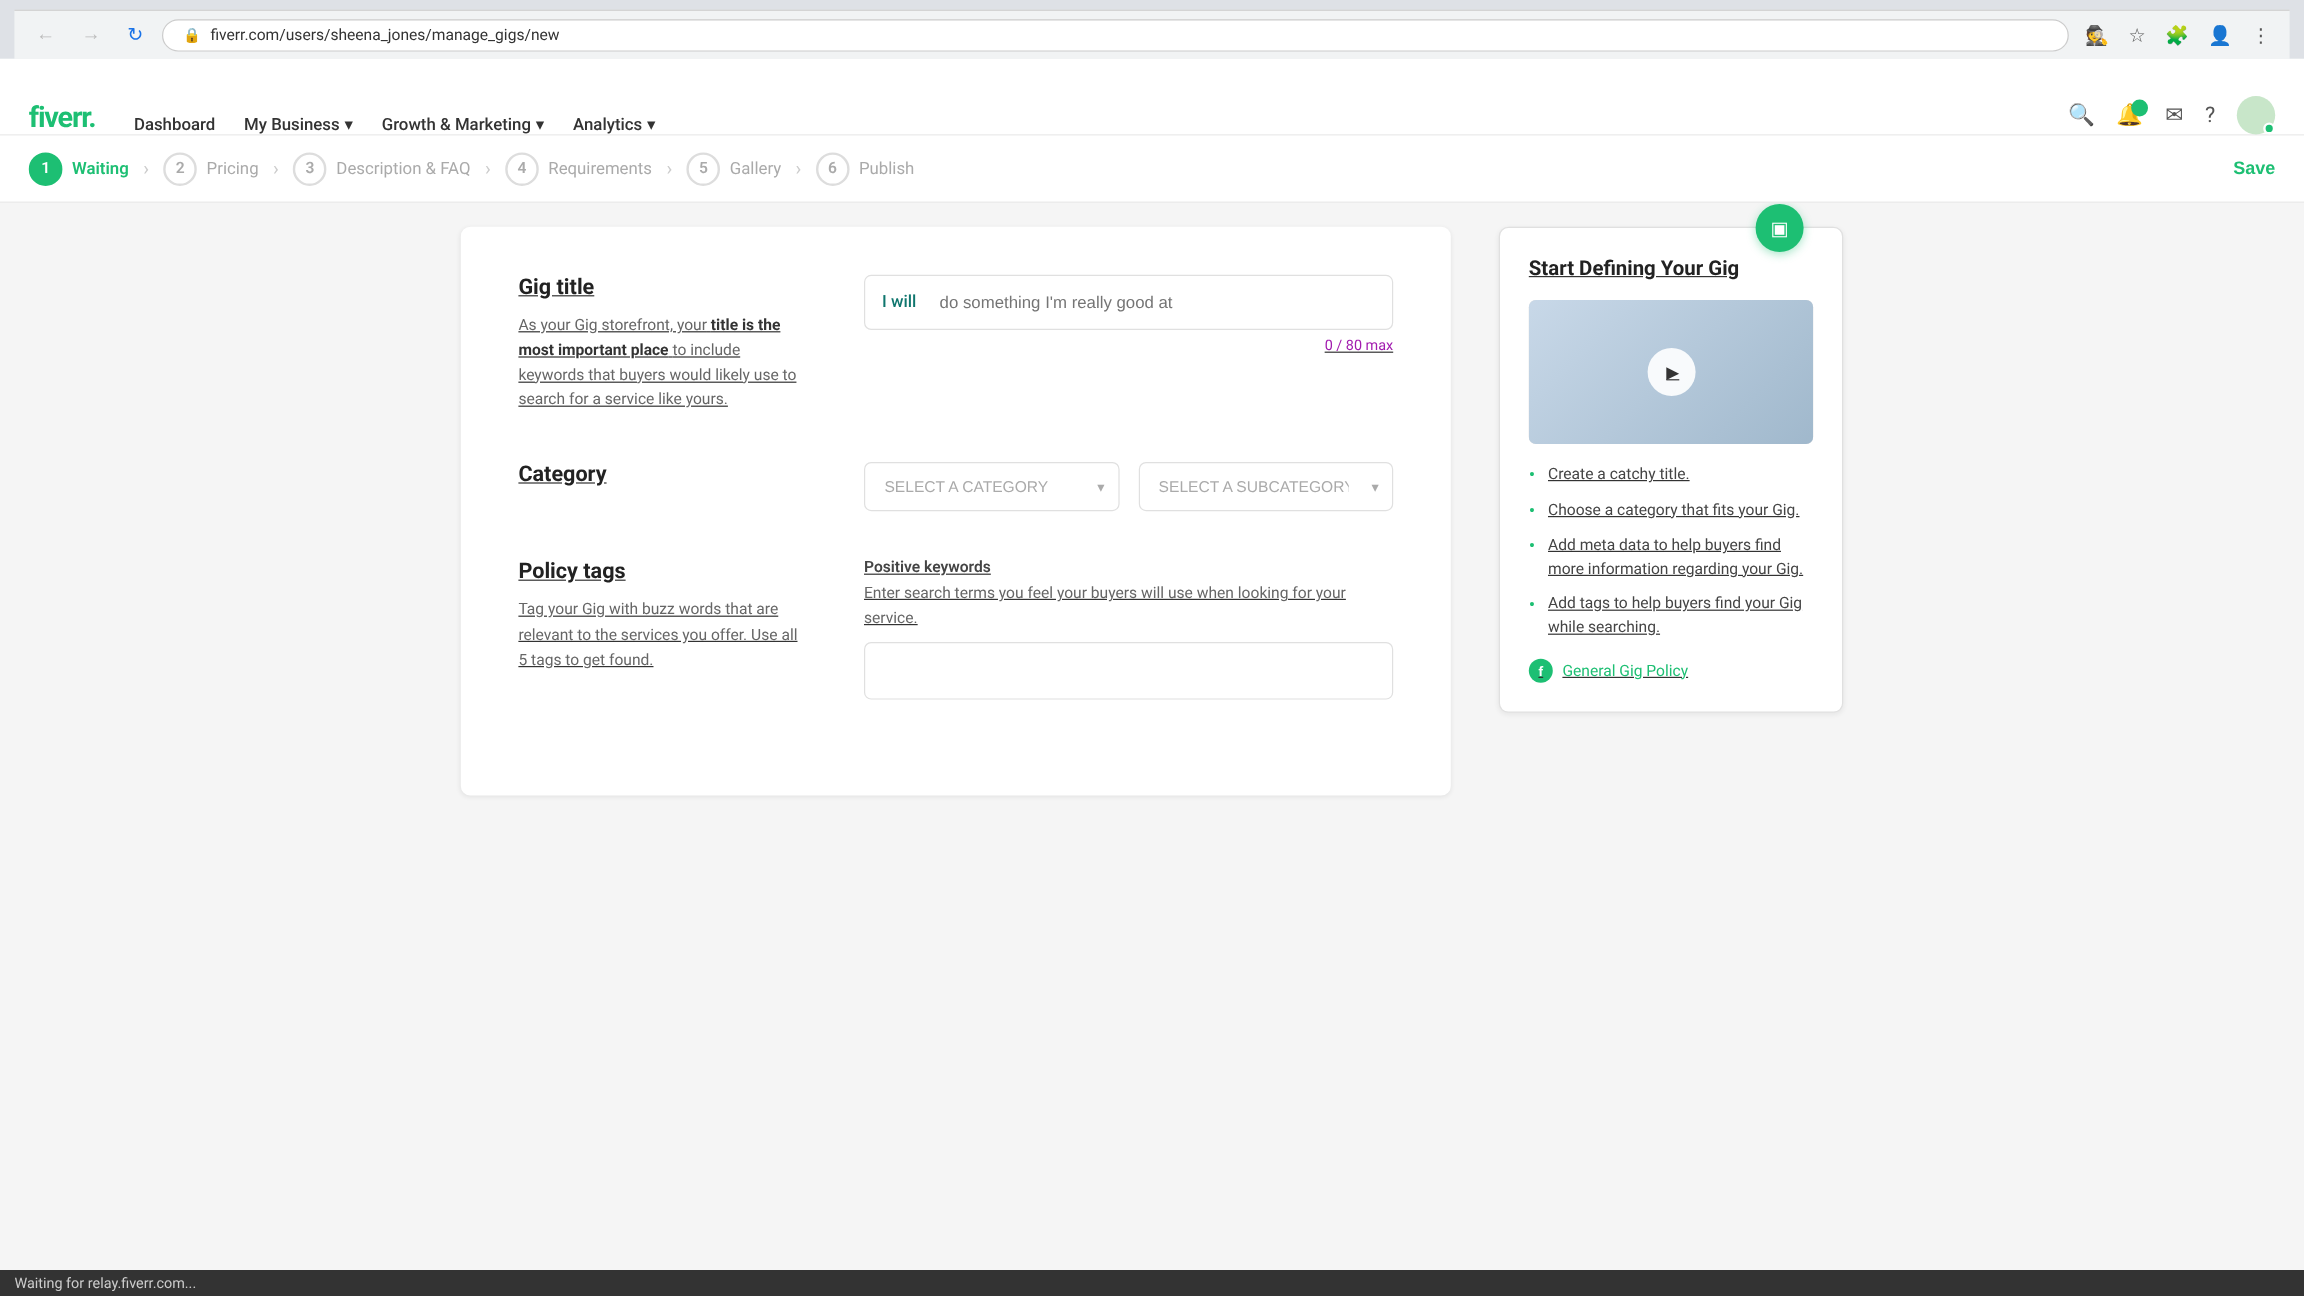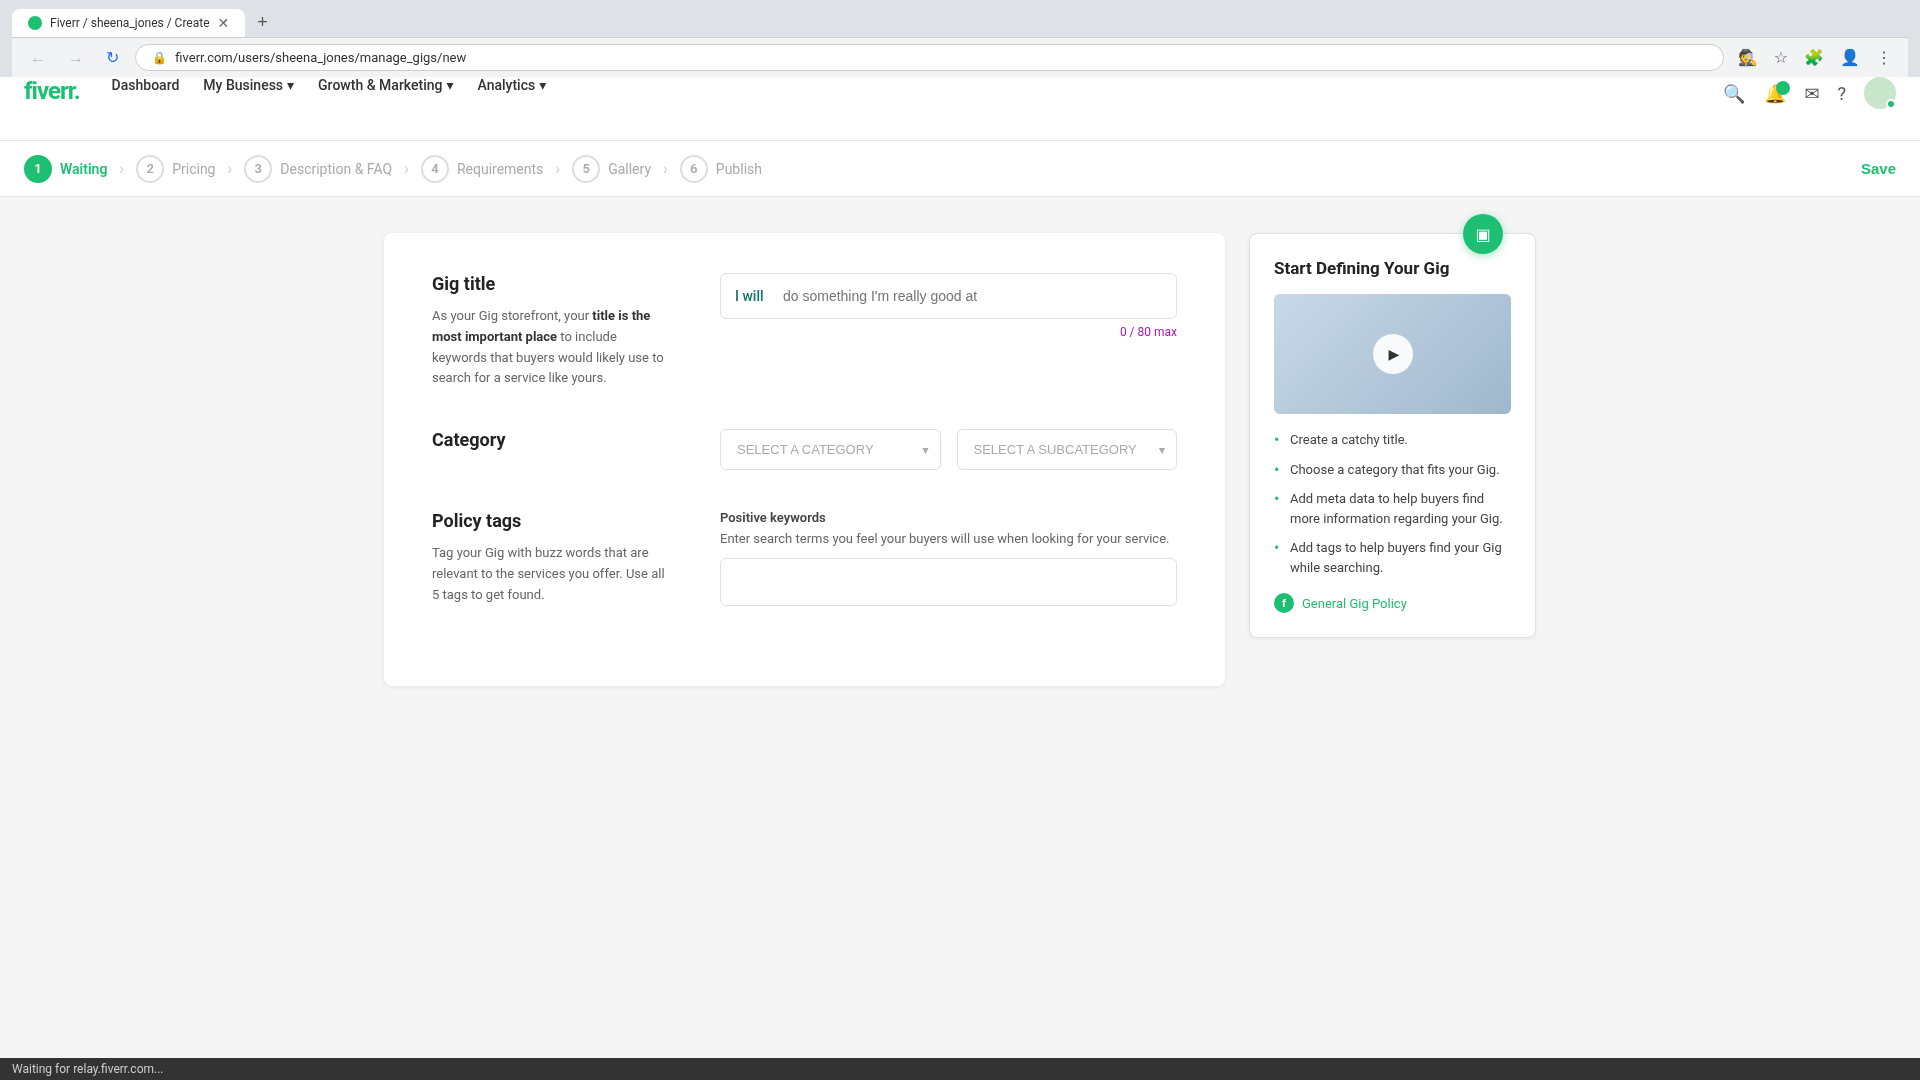--- a/index.html
+++ b/index.html
@@ -16,41 +16,41 @@
     .browser-nav-btn { background: none; border: none; color: #555; font-size: 16px; cursor: pointer; padding: 4px 6px; border-radius: 50%; }
     .browser-nav-btn.disabled { color: #bbb; cursor: default; }
     .browser-nav-btn.loading { color: #1a73e8; }
     .address-bar { flex: 1; background: #fff; border: 1px solid #ccc; border-radius: 20px; padding: 5px 16px; font-size: 13px; color: #333; display: flex; align-items: center; gap: 8px; }
     .address-bar .lock-icon { color: #666; font-size: 12px; }
     .address-bar .url-text { flex: 1; }
     .browser-actions { display: flex; align-items: center; gap: 8px; color: #555; }
     .browser-actions span { cursor: pointer; font-size: 16px; padding: 4px; }
 
     
-    .navbar { background: #fff; border-bottom: 1px solid #e5e5e5; padding: 0 24px; display: flex; align-items: flex-start; height: 64px; gap: 32px; }
+    .navbar { background: #fff; border-bottom: 1px solid #e5e5e5; padding: 0 24px; display: flex; align-items: flex-end; height: 64px; gap: 32px; }
     .logo { font-size: 24px; font-weight: 700; color: #1dbf73; letter-spacing: -1px; }
     .nav-links { display: flex; align-items: center; gap: 24px; }
     .nav-link { color: #333; text-decoration: none; font-size: 14px; font-weight: 500; display: flex; align-items: center; gap: 4px; cursor: pointer; }
     .nav-right { margin-left: auto; display: flex; align-items: center; gap: 18px; color: #555; }
     .nav-icon { font-size: 18px; cursor: pointer; position: relative; }
     .notification-badge { position: absolute; top: -2px; right: -4px; background: #1dbf73; color: #fff; font-size: 9px; border-radius: 50%; width: 14px; height: 14px; display: flex; align-items: center; justify-content: center; }
     .avatar { width: 32px; height: 32px; background: #c8e6c9; border-radius: 50%; cursor: pointer; position: relative; }
     .avatar-dot { position: absolute; bottom: 0; right: 0; width: 10px; height: 10px; background: #1dbf73; border-radius: 50%; border: 2px solid #fff; }
 
     
     .stepper { background: #fff; border-bottom: 1px solid #e5e5e5; padding: 0 24px; display: flex; align-items: center; height: 56px; gap: 0; }
     .step { display: flex; align-items: center; gap: 8px; font-size: 14px; color: #aaa; cursor: pointer; }
     .step.active { color: #1dbf73; font-weight: 600; }
     .step-circle { width: 28px; height: 28px; border-radius: 50%; display: flex; align-items: center; justify-content: center; font-size: 13px; font-weight: 600; border: 2px solid #ddd; background: #fff; color: #aaa; }
     .step.active .step-circle { background: #1dbf73; border-color: #1dbf73; color: #fff; }
     .step-separator { color: #ccc; margin: 0 12px; font-size: 16px; }
     .save-btn { margin-left: auto; background: none; border: none; font-size: 15px; font-weight: 600; color: #1dbf73; cursor: pointer; }
 
     
-    .main-content { display: flex; max-width: 1200px; margin: 36px auto; padding: 0 24px; gap: 24px; }
+    .main-content { display: flex; max-width: 1200px; margin: 20px auto; padding: 0 24px; gap: 40px; text-decoration: underline; }
     .form-section { flex: 1; background: #fff; border-radius: 8px; padding: 40px 48px; box-shadow: 0 1px 4px rgba(0,0,0,0.08); }
 
     
     .field-row { display: flex; gap: 48px; margin-bottom: 40px; align-items: flex-start; }
     .field-label-col { width: 240px; flex-shrink: 0; }
     .field-label { font-size: 18px; font-weight: 700; margin-bottom: 12px; color: #222; }
     .field-desc { font-size: 13px; color: #666; line-height: 1.6; }
     .field-desc strong { font-weight: 700; color: #333; }
     .field-input-col { flex: 1; }
 
@@ -89,28 +89,20 @@
     
     .status-bar { position: fixed; bottom: 0; left: 0; right: 0; background: #333; color: #ccc; font-size: 12px; padding: 4px 12px; }
 
     
     .page-wrapper { height: calc(1080px - 130px); overflow: hidden; background: #f5f5f5; }
   </style>
 </head>
 <body>
 
 <div class="browser-chrome">
-  <div class="browser-tabs">
-    <div class="browser-tab">
-      <span class="tab-favicon"></span>
-      <span>Fiverr / sheena_jones / Create </span>
-      <span class="tab-close">✕</span>
-    </div>
-    <button class="browser-tab-new">+</button>
-  </div>
   <div class="browser-toolbar">
     <button class="browser-nav-btn disabled">←</button>
     <button class="browser-nav-btn disabled">→</button>
     <button class="browser-nav-btn loading">↻</button>
     <div class="address-bar">
       <span class="lock-icon">🔒</span>
       <span class="url-text">fiverr.com/users/sheena_jones/manage_gigs/new</span>
     </div>
     <div class="browser-actions">
       <span title="Incognito">🕵</span>

